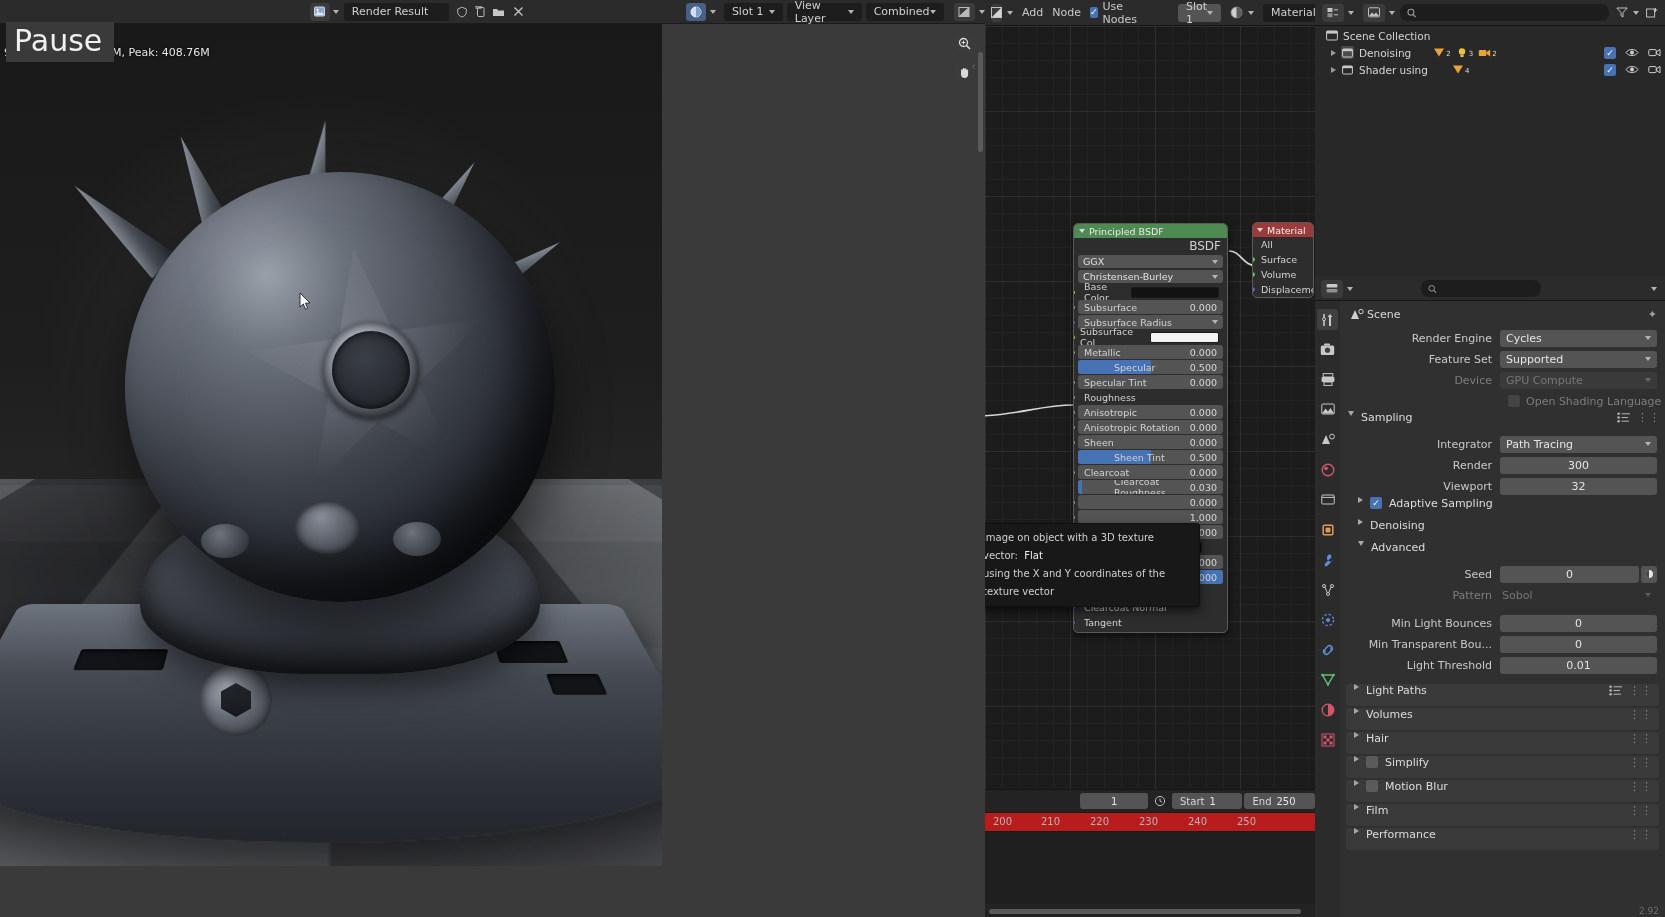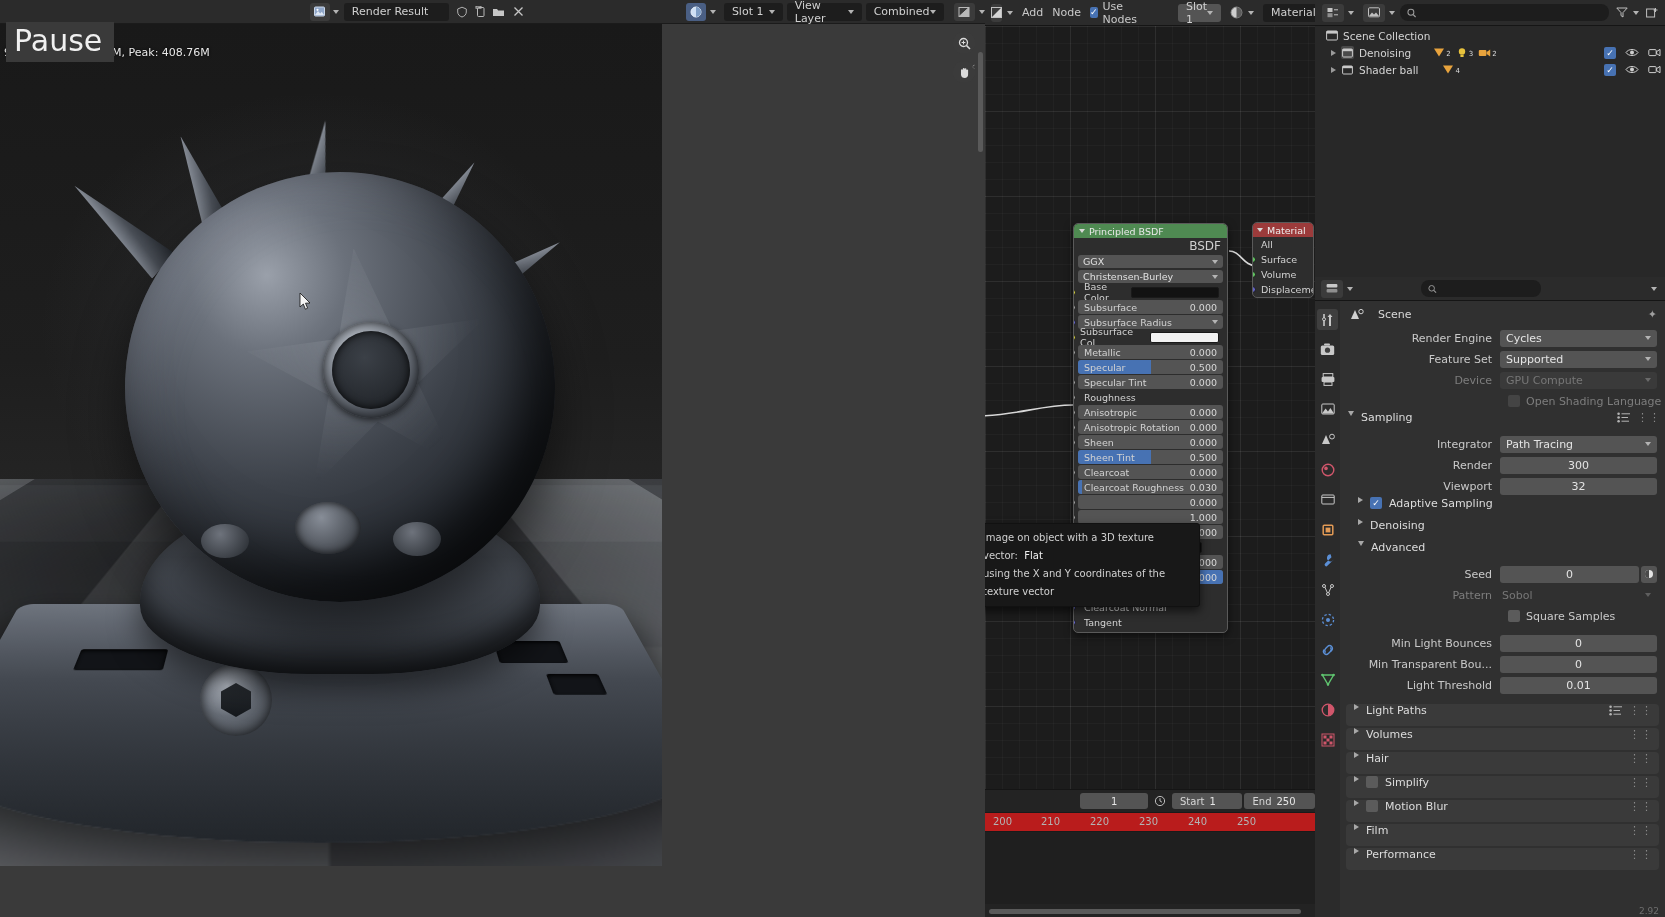--- a/index.html
+++ b/index.html
@@ -193,21 +193,21 @@
   .sock-row .val{ margin-left:auto; padding-right:6px; color:#d8d8d8; }
   .sock{
     position:absolute; left:-9px; top:4px; width:7px; height:7px; border-radius:50%;
     border:1px solid #1a1a1a;
   }
   .s-gray{ background:#9a9a9a; }
   .s-yellow{ background:#c8c33f; }
   .s-purple{ background:#6363c7; }
   .s-green{ background:#62c462; }
   .field{ background:#545454; }
-  .slider{ background:#545454; position:relative; overflow:hidden; }
+  .slider{ background:#545454; position:relative; overflow:hidden;padding-left:30px; }
   .slider .fill{ position:absolute; left:0; top:0; bottom:0; background:#4772b3; }
   .slider .lbl,.slider .val{ position:relative; z-index:2; }
   .swatch{ margin-left:auto; margin-right:4px; width:95px; height:11px; border-radius:2px; border:1px solid #1a1a1a; }
   .plain{ background:transparent; }
 
   
   #mat-node{
     position:absolute; left:267px; top:196px; width:62px;
     background:#2d2d2d; border:1px solid #5a5a5a; border-radius:5px; overflow:hidden;
   }
@@ -270,21 +270,21 @@
     position:absolute; left:0; top:0; width:350px; height:24px; background:#2b2b2b;
     border-bottom:1px solid #151515; display:flex; align-items:center; gap:6px; padding:0 6px;
   }
   #prop-tabs{
     position:absolute; left:0; top:24px; width:25px; height:616px; background:#2b2b2b;
     display:flex; flex-direction:column; align-items:center; padding-top:8px; gap:9px;
   }
   .ptab{ width:21px; height:21px; display:flex; align-items:center; justify-content:center; border-radius:3px; font-size:12px;}
   .ptab.active{ background:#3f3f3f; }
   #prop-body{ position:absolute; left:25px; top:24px; width:325px; height:616px; overflow:hidden; }
-  .prop-breadcrumb{ height:26px; display:flex; align-items:center; gap:14px; padding-left:10px; font-size:11px; color:#d8d8d8; }
+  .prop-breadcrumb{ height:26px; display:flex; align-items:center; gap:3px; padding-left:10px; font-size:11px; color:#d8d8d8; }
   .prow{ height:20px; display:flex; align-items:center; margin:1px 8px 1px 0; }
   .prow .plabel{ width:160px; text-align:right; padding-right:8px; font-size:11px; color:#c9c9c9; }
   .prow .plabel.dim{ color:#7d7d7d; }
   .pval{
     flex:1; height:17px; background:#545454; border-radius:3px; display:flex; align-items:center;
     padding:0 6px; font-size:11px; color:#e4e4e4;
   }
   .pval.dd{ justify-content:space-between; }
   .pval.num{ justify-content:center; }
   .pval.dim{ background:#3a3a3a; color:#767676; }
@@ -779,21 +779,21 @@
     </div>
 
     <div class="ol-row" style="padding-left:16px;">
       <span class="disc"></span>
       <span class="ol-ico">
         <svg width="11" height="10" viewBox="0 0 11 10">
             <rect x="0.6" y="1" width="9.8" height="8" rx="1" fill="none" stroke="#c8c8c8"></rect>
             <rect x="0.6" y="1" width="9.8" height="2.2" fill="#c8c8c8"></rect>
           </svg>
       </span>
-      <span>Shader ball</span>
+      <span>Shader using</span>
       <span style="display:flex;align-items:flex-end;margin-left:24px;">
         <span class="cnt-badge">
           <svg width="12" height="11" viewBox="0 0 12 11">
               <path d="M1 1.6 L11 1.6 L6 9.4 Z" fill="#e8a33d"></path>
             </svg>
           <sub>4</sub>
         </span>
       </span>
       <span class="ol-right">
         <span class="cbox">✓</span>
@@ -1031,24 +1031,20 @@
           </svg>
       </span>
     </div>
     <div class="prow">
       <span class="plabel dim">Pattern</span>
       <span class="pval flat">
         <span>Sobol</span>
         <span class="chev" style="margin-left:auto;opacity:.35"></span>
       </span>
     </div>
-    <div class="checkrow">
-      <span class="cbox off"></span>
-      <span>Square Samples</span>
-    </div>
 
     <div style="height:6px"></div>
 
     <div class="prow">
       <span class="plabel">Min Light Bounces</span>
       <span class="pval num">
         <span>0</span>
       </span>
     </div>
     <div class="prow">

